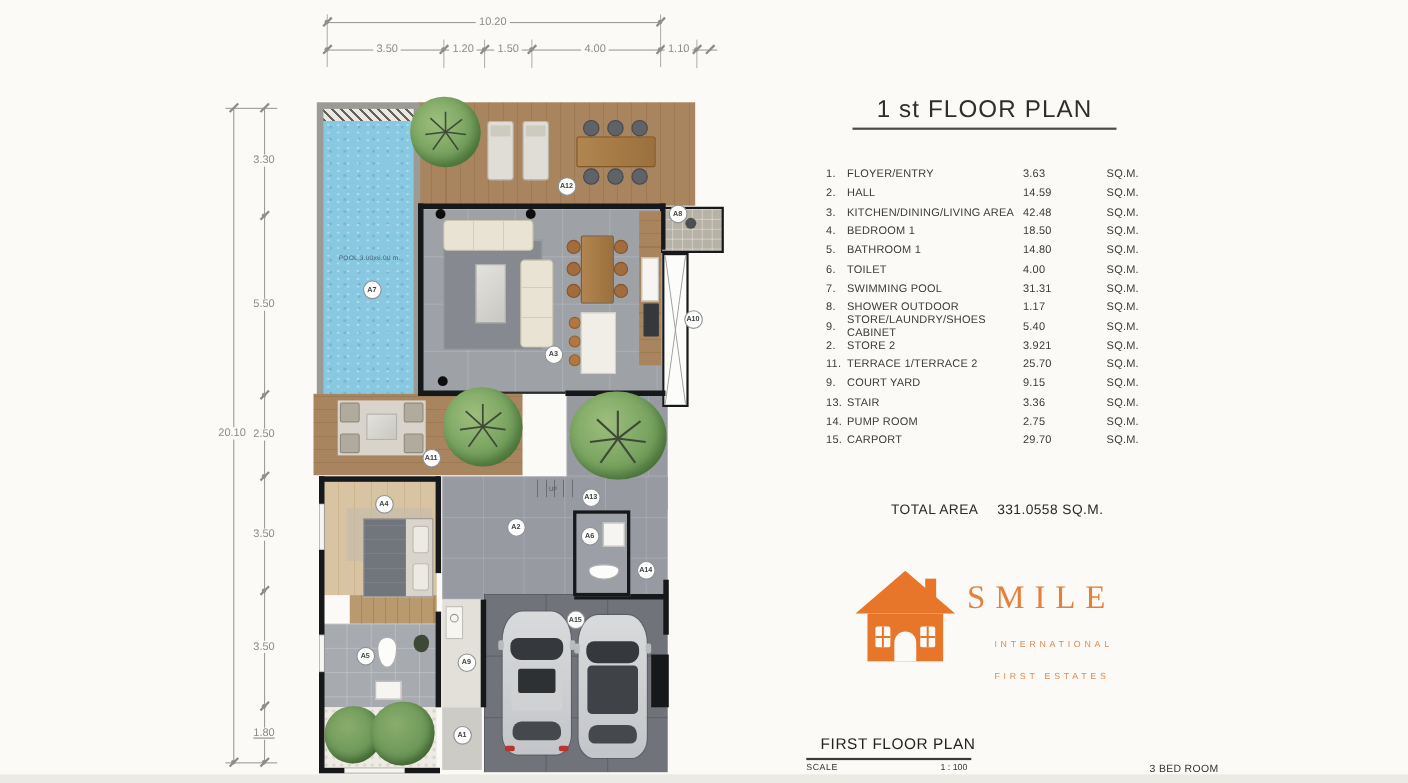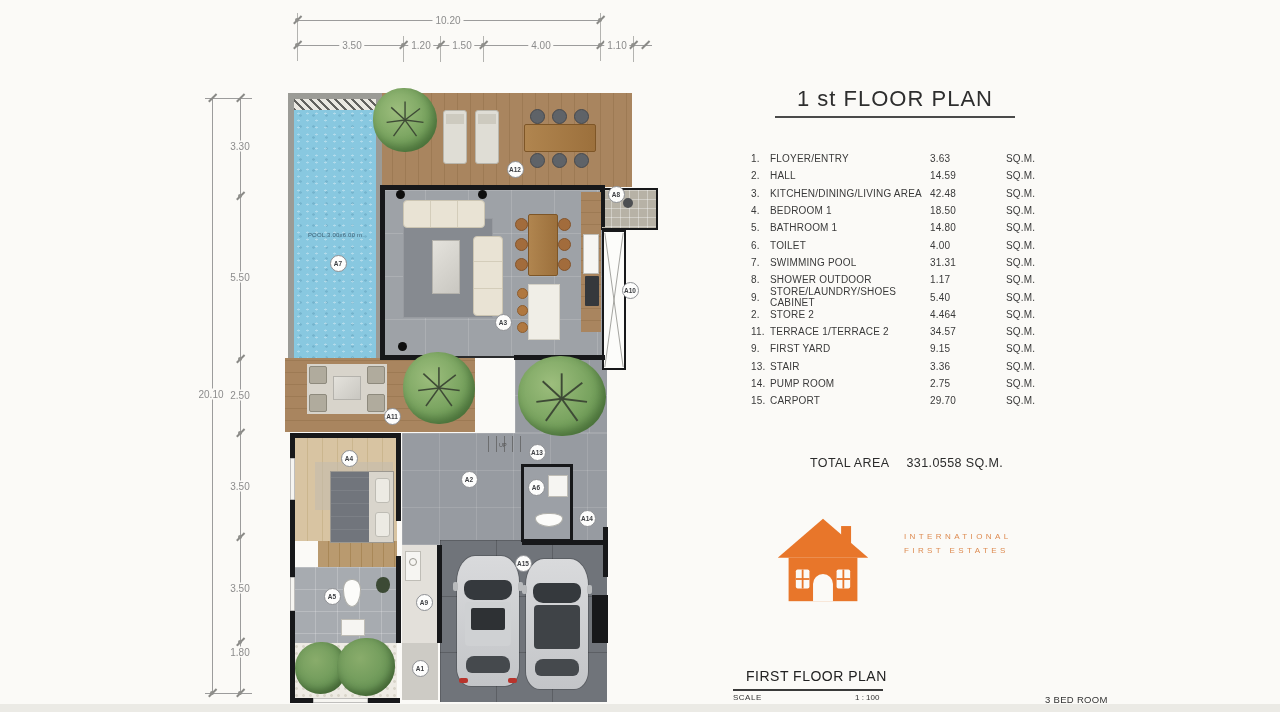--- a/index.html
+++ b/index.html
@@ -90,21 +90,21 @@
   .room-row .c-num{width:19px;}
   .room-row .c-name{width:160px;}
   .room-row .c-area{width:76px;}
   .room-row .c-unit{flex:1;}
   .total-row{position:absolute;left:810px;top:456px;display:flex;gap:17px;font-size:12.5px;color:#2B2B2B;letter-spacing:.4px;}
 
   .logo{position:absolute;left:777px;top:517px;display:flex;}
   .logo-house{width:92px;height:86px;}
   .logo-text{margin-left:10px;padding-top:10px;}
   .logo-brand{font-family:"Liberation Serif", serif;font-size:30px;letter-spacing:9px;color:#E5803B;}
-  .logo-sub{font-size:8px;letter-spacing:3.4px;color:#DD8A50;margin-top:5px;padding-left:25px;}
+  .logo-sub{font-size:8px;letter-spacing:3.4px;color:#DD8A50;margin-top:20px;padding-left:25px;}
 
   .tb-plan-name{position:absolute;left:746px;top:668px;font-size:14px;color:#222;letter-spacing:.5px;}
   .tb-line{position:absolute;left:733px;top:689px;width:150px;height:1.5px;background:#3A3A3A;}
   .tb-scale{position:absolute;left:733px;top:693px;font-size:8px;color:#333;letter-spacing:.5px;}
   .tb-scaleval{position:absolute;left:855px;top:693px;font-size:8px;color:#333;}
   .tb-type{position:absolute;left:895px;top:659px;font-size:40px;color:#1A1A1A;letter-spacing:3px;}
   .tb-bed{position:absolute;left:1045px;top:694px;font-size:9.5px;color:#333;letter-spacing:.3px;}
   .bottom-strip{position:absolute;left:0;top:704px;width:1280px;height:8px;background:#EBEAE5;}
 </style>
 </head>
@@ -357,21 +357,21 @@
       <div class="dlabel" style="left: 421px; top: 45px;">1.20</div>
       <div class="dlabel" style="left: 462px; top: 45px;">1.50</div>
       <div class="dlabel" style="left: 541px; top: 45px;">4.00</div>
       <div class="dlabel" style="left: 617px; top: 45px;">1.10</div>
       <div class="dlabel" style="left: 211px; top: 394px;">20.10</div>
       <div class="dlabel" style="left: 240px; top: 146px;">3.30</div>
       <div class="dlabel" style="left: 240px; top: 277px;">5.50</div>
       <div class="dlabel" style="left: 240px; top: 395px;">2.50</div>
       <div class="dlabel" style="left: 240px; top: 486px;">3.50</div>
       <div class="dlabel" style="left: 240px; top: 588px;">3.50</div>
-      <div class="dlabel" style="left: 240px; top: 652px;">1.80</div>
+      <div class="dlabel" style="left: 240px; top: 667px; text-decoration: underline;">1.80</div>
     </div>
 
   <div class="sheet-title">1 st FLOOR PLAN</div>
   <div class="sheet-title-line"></div>
 
   <div class="room-table">
       <div class="room-row">
         <span class="c-num">1.</span>
         <span class="c-name">FLOYER/ENTRY</span>
         <span class="c-area">3.63</span>
@@ -421,32 +421,32 @@
       </div>
       <div class="room-row">
         <span class="c-num">9.</span>
         <span class="c-name">STORE/LAUNDRY/SHOES CABINET</span>
         <span class="c-area">5.40</span>
         <span class="c-unit">SQ.M.</span>
       </div>
       <div class="room-row">
         <span class="c-num">2.</span>
         <span class="c-name">STORE 2</span>
-        <span class="c-area">4.464</span>
+        <span class="c-area">3.921</span>
         <span class="c-unit">SQ.M.</span>
       </div>
       <div class="room-row">
         <span class="c-num">11.</span>
         <span class="c-name">TERRACE 1/TERRACE 2</span>
-        <span class="c-area">34.57</span>
+        <span class="c-area">25.70</span>
         <span class="c-unit">SQ.M.</span>
       </div>
       <div class="room-row">
         <span class="c-num">9.</span>
-        <span class="c-name">FIRST YARD</span>
+        <span class="c-name">COURT YARD</span>
         <span class="c-area">9.15</span>
         <span class="c-unit">SQ.M.</span>
       </div>
       <div class="room-row">
         <span class="c-num">13.</span>
         <span class="c-name">STAIR</span>
         <span class="c-area">3.36</span>
         <span class="c-unit">SQ.M.</span>
       </div>
       <div class="room-row">
@@ -475,20 +475,21 @@
       <rect x="12" y="45" width="76" height="48" fill="#E8762A"></rect>
       <path d="M39,93 v-19 a11,11 0 0 1 22,0 v19 z" fill="#FBFAF7"></path>
       <rect x="20" y="58" width="15" height="21" rx="2" fill="#FBFAF7"></rect>
       <rect x="65" y="58" width="15" height="21" rx="2" fill="#FBFAF7"></rect>
       <line x1="27.5" y1="58" x2="27.5" y2="79" stroke="#E8762A" stroke-width="2"></line>
       <line x1="20" y1="68.5" x2="35" y2="68.5" stroke="#E8762A" stroke-width="2"></line>
       <line x1="72.5" y1="58" x2="72.5" y2="79" stroke="#E8762A" stroke-width="2"></line>
       <line x1="65" y1="68.5" x2="80" y2="68.5" stroke="#E8762A" stroke-width="2"></line>
     </svg>
     <div class="logo-text">
+      <div class="logo-brand">SMILE</div>
       <div class="logo-sub">INTERNATIONAL</div>
       <div class="logo-sub">FIRST ESTATES</div>
     </div>
   </div>
 
   <div class="tb-plan-name">FIRST FLOOR PLAN</div>
   <div class="tb-line"></div>
   <div class="tb-scale">SCALE</div>
   <div class="tb-scaleval">1 : 100</div>
   <div class="tb-bed">3 BED ROOM</div>

